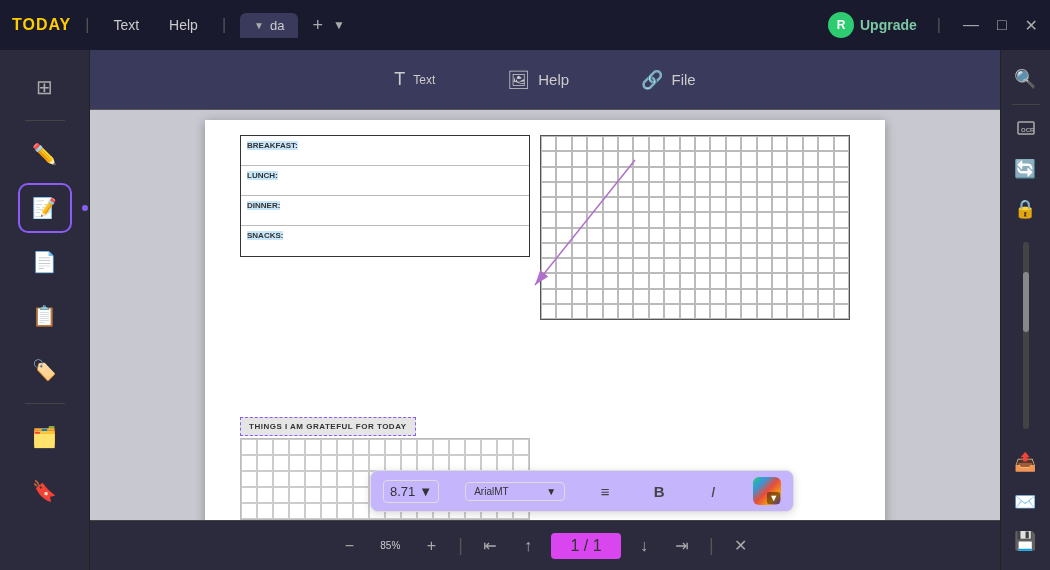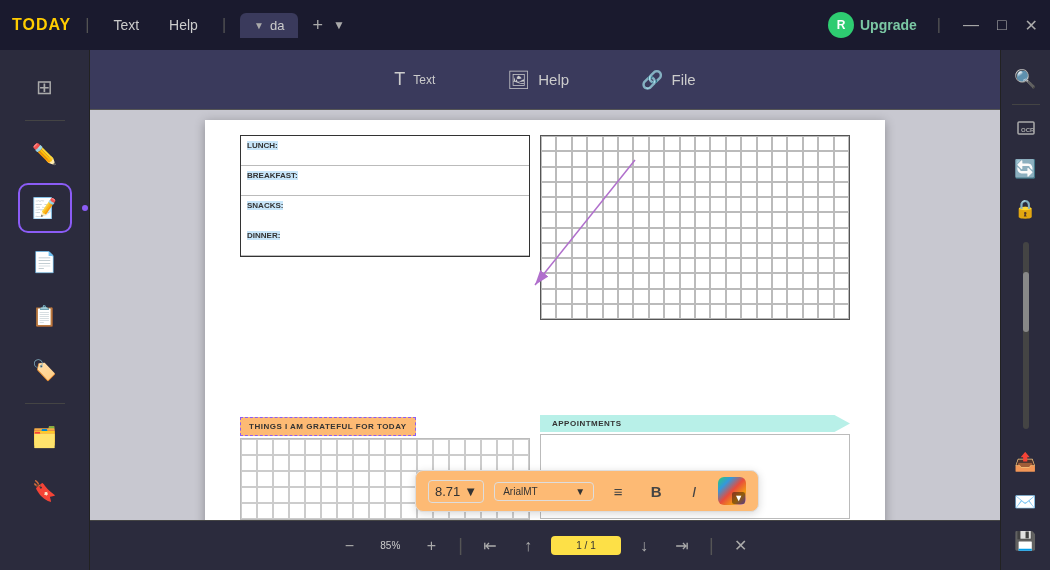--- a/index.html
+++ b/index.html
@@ -101,21 +101,21 @@
 
     
     .arrow-svg { position: absolute; left: 310px; top: 10px; pointer-events: none; }
 
     
     .grateful-section {
       position: absolute; left: 35px; top: 295px;
       width: 290px;
     }
     .grateful-label {
-      background: #fdba74; border: 1px dashed #8b5cf6; padding: 4px 8px;
+      background: #e5e5e5; border: 1px dashed #8b5cf6; padding: 4px 8px;
       font-size: 8px; font-weight: bold; color: #333; letter-spacing: 0.5px;
       display: inline-block;
     }
     .grateful-grid {
       width: 290px; margin-top: 2px; border: 1px solid #bbb;
       display: grid; grid-template-columns: repeat(18, 1fr); grid-template-rows: repeat(5, 16px);
     }
     .grateful-cell { border: 0.5px solid #ccc; }
 
     .appt-section {
@@ -126,24 +126,23 @@
       color: #333; letter-spacing: 0.5px; clip-path: polygon(0 0, 95% 0, 100% 50%, 95% 100%, 0 100%);
     }
     .appt-box {
       width: 310px; height: 85px; margin-top: 2px;
       border: 1px solid #bbb; background: white;
     }
 
     
     .format-toolbar {
       position: absolute; left: 165px; top: 350px;
-      background: #fdba74; border: 1px solid #ddd; border-radius: 8px;
-      padding: 6px 12px; display: flex; align-items: center; gap: 10px;
+      background: #c4b5fd; border: 1px solid #ddd; border-radius: 8px;
+      padding: 6px 12px; display: flex; align-items: center; gap: 26px;
       box-shadow: 0 2px 8px rgba(0,0,0,0.15);
-      margin-left: 45px;
     }
     .format-select {
       display: flex; align-items: center; gap: 4px;
       border: 1px solid #ddd; border-radius: 4px; padding: 3px 6px; cursor: pointer;
       font-size: 13px; color: #333; min-width: 50px; justify-content: space-between;
     }
     .format-font-select {
       display: flex; align-items: center; gap: 4px;
       border: 1px solid #ddd; border-radius: 4px; padding: 3px 8px; cursor: pointer;
       font-size: 10px; color: #333; min-width: 100px; justify-content: space-between;
@@ -171,21 +170,21 @@
       justify-content: center; gap: 8px; border-top: 1px solid #444;
     }
     .pag-btn {
       background: none; border: none; color: #aaa; font-size: 16px; cursor: pointer;
       width: 30px; height: 30px; display: flex; align-items: center; justify-content: center;
       border-radius: 4px;
     }
     .pag-sep { color: #555; margin: 0 4px; font-size: 18px; }
     .zoom-display { color: #ccc; font-size: 10px; padding: 4px 8px; }
     .page-display {
-      background: #fde047; color: #333; font-size: 10px;
+      background: #d946ef; color: #333; font-size: 16px;
       padding: 4px 14px; border-radius: 4px; min-width: 70px; text-align: center;
     }
 
     
     .right-sidebar {
       width: 50px; background: #2b2b3d; display: flex; flex-direction: column;
       align-items: center; padding: 12px 0; gap: 6px; border-left: 1px solid #222;
     }
     .right-btn {
       width: 36px; height: 36px; background: none; border: none; color: #aaa;
@@ -275,30 +274,30 @@
         <span>File</span>
       </div>
     </div>
 
     <div class="page-area">
 
       <div class="pdf-page">
 
         <div class="meal-section">
           <div class="meal-row">
+            <span class="meal-row-label meal-row-highlight">BREAKFAST:</span>
+          </div>
+          <div class="meal-row">
             <span class="meal-row-label meal-row-highlight">LUNCH:</span>
           </div>
           <div class="meal-row">
-            <span class="meal-row-label meal-row-highlight">BREAKFAST:</span>
+            <span class="meal-row-label meal-row-highlight">DINNER:</span>
           </div>
           <div class="meal-row" style="border-bottom:none;">
             <span class="meal-row-label meal-row-highlight">SNACKS:</span>
-          </div>
-          <div class="meal-row">
-            <span class="meal-row-label meal-row-highlight">DINNER:</span>
           </div>
         </div>
 
         <div class="grid-section">
 
         <div class="grid-cell"></div>
             <div class="grid-cell"></div>
             <div class="grid-cell"></div>
             <div class="grid-cell"></div>
             <div class="grid-cell"></div>
@@ -637,24 +636,20 @@
               <div class="grateful-cell"></div>
               <div class="grateful-cell"></div>
               <div class="grateful-cell"></div>
               <div class="grateful-cell"></div>
               <div class="grateful-cell"></div>
               <div class="grateful-cell"></div>
               <div class="grateful-cell"></div>
             </div>
         </div>
 
-        <div class="appt-section">
-          <div class="appt-label">APPOINTMENTS</div>
-          <div class="appt-box"></div>
-        </div>
 
         <div class="format-toolbar">
           <div class="format-select">
             <span>8.71</span>
             <span>▼</span>
           </div>
           <div class="format-font-select">
             <span>ArialMT</span>
             <span>▼</span>
           </div>

